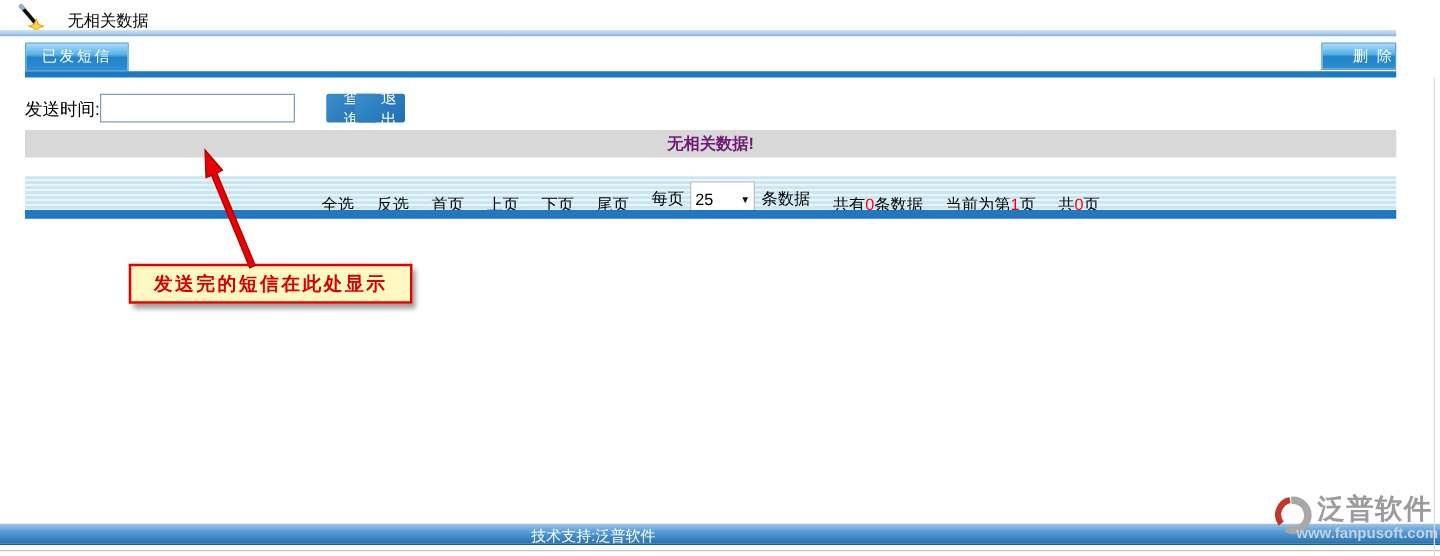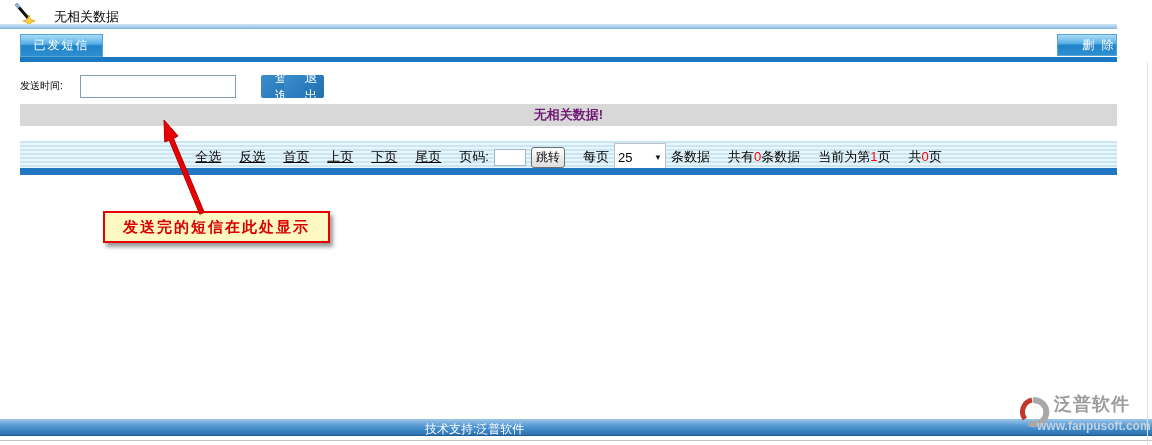--- a/index.html
+++ b/index.html
@@ -21,39 +21,39 @@
     display:flex;align-items:center;justify-content:center;
     color:#fff;font-size:12px;letter-spacing:2px;cursor:pointer;
     background:linear-gradient(180deg,#a9dcf8 0%,#58b0e6 42%,#2084c9 52%,#2e8ed2 100%);
     border:1px solid #5aa4d6;box-sizing:border-box;
   }
   .tab-sent{left:20px;top:34px;width:83px;height:23px;}
   .btn-delete{left:1057px;top:34px;width:60px;height:22px;padding-left:24px;}
   .bar-blue-1{left:20px;top:57px;width:1097px;height:5px;background:#1b78c3;}
 
   
-  .search-label{left:20px;top:79px;font-size:10px;}
+  .search-label{left:20px;top:79px;font-size:14px;}
   .search-input{left:80px;top:75px;width:148px;height:19px;border:1px solid #7f9db9;
     font-size:12px;padding:1px 3px;box-sizing:content-box;background:#fff;}
   .flat-blue-btn{
     display:flex;align-items:center;justify-content:center;cursor:pointer;
     color:#fff;font-size:13px;border:none;border-radius:2px;
     background:linear-gradient(135deg,#3c8ecb 0%,#2b7cbe 55%,#216fb0 100%);
   }
   .btn-query{left:238px;top:75px;width:41px;height:23px;margin-left:23px;}
   .btn-exit{left:284px;top:75px;width:40px;height:23px;padding-left:20px;}
 
   
   .nodata-bar{left:20px;top:104px;width:1097px;height:22px;background:#d8d8d8;
     display:flex;align-items:center;justify-content:center;font-size:13px;font-weight:bold;color:#701a75;}
 
   
   .pag-bar{left:20px;top:141px;width:1097px;height:32px;
     background:repeating-linear-gradient(180deg,#cbe6f3 0px,#cbe6f3 2px,#e9f6fb 2px,#e9f6fb 4px);
-    display:flex;align-items:center;justify-content:center;gap:18px;font-size:13px;}
+    display:flex;align-items:flex-end;justify-content:center;gap:18px;font-size:13px;}
   .pag-link{color:#000;text-decoration:underline;cursor:pointer;white-space:nowrap;}
   .pag-group{display:flex;align-items:center;gap:5px;white-space:nowrap;}
   .page-input{width:26px;height:15px;border:1px solid #a0b8cc;background:#fff;font-size:12px;padding:0 2px;}
   .jump-btn{font-size:12px;color:#000;background:linear-gradient(180deg,#fdfdfd,#dedede);
     border:1px solid #707070;border-radius:3px;padding:1px 4px;cursor:pointer;}
   .fake-select{display:inline-flex;align-items:center;justify-content:space-between;cursor:pointer;
     width:44px;height:18px;background:#fff;border:1px solid #c2c2c2;padding:4px 3px;font-size:13px;}
   .sel-arrow{font-size:8px;color:#111;}
   .red-num{color:#ff0000;}
   .bar-blue-2{left:20px;top:168px;width:1097px;height:7px;background:#2277c2;}
@@ -68,21 +68,21 @@
   
   .footer-bar{left:0;top:419px;width:1152px;height:16px;
     background:linear-gradient(180deg,#9cc6e8 0%,#5b9cd4 40%,#3a86c5 70%,#2d71ad 100%);
     border-bottom:1px solid #1a5d97;}
   .footer-text{left:425px;top:421px;font-size:12px;color:#fff;}
   .bottom-line{left:0;top:440px;width:1152px;height:1px;background:#c2c2c2;}
   .right-line{left:1147px;top:62px;width:1px;height:383px;background:#e0e0e0;}
 
   
   .watermark{left:1020px;top:392px;width:132px;height:44px;z-index:6;}
-  .wm-name{position:absolute;left:34px;top:0;font-size:18px;font-weight:bold;color:#9c9c9c;letter-spacing:1px;}
+  .wm-name{position:absolute;left:34px;top:0;font-size:22px;font-weight:bold;color:#9c9c9c;letter-spacing:1px;}
   .wm-url{position:absolute;left:17px;top:27px;font-size:12px;font-weight:bold;color:#c3d2e0;}
 </style>
 </head>
 <body>
 
 <span class="abs" style="left:12px;top:2px;">
   <svg width="26" height="26" viewBox="0 0 26 26">
     <line x1="4" y1="2" x2="16" y2="16" stroke="#111" stroke-width="3"></line>
     <line x1="4" y1="2" x2="7" y2="5.5" stroke="#8fb6dd" stroke-width="3"></line>
     <path d="M17 13 L18.6 17.4 L23 19 L18.6 20.6 L17 25 L15.4 20.6 L11 19 L15.4 17.4 Z" fill="#ffd24a" stroke="#e8a000" stroke-width="0.8"></path>
@@ -102,25 +102,20 @@
 
 <div class="abs nodata-bar">无相关数据!</div>
 
 <div class="abs pag-bar">
   <a class="pag-link">全选</a>
   <a class="pag-link">反选</a>
   <a class="pag-link">首页</a>
   <a class="pag-link">上页</a>
   <a class="pag-link">下页</a>
   <a class="pag-link">尾页</a>
-  <span class="pag-group">
-    <span>页码:</span>
-    <input class="page-input" value="" style="">
-    <button class="jump-btn">跳转</button>
-  </span>
   <span class="pag-group">
     <span>每页</span>
     <span class="fake-select">
       <span>25</span>
       <span class="sel-arrow">▼</span>
     </span>
     <span>条数据</span>
   </span>
   <span><span>共有</span><span class="red-num">0</span><span>条数据</span></span>
   <span><span>当前为第</span><span class="red-num">1</span><span>页</span></span>

